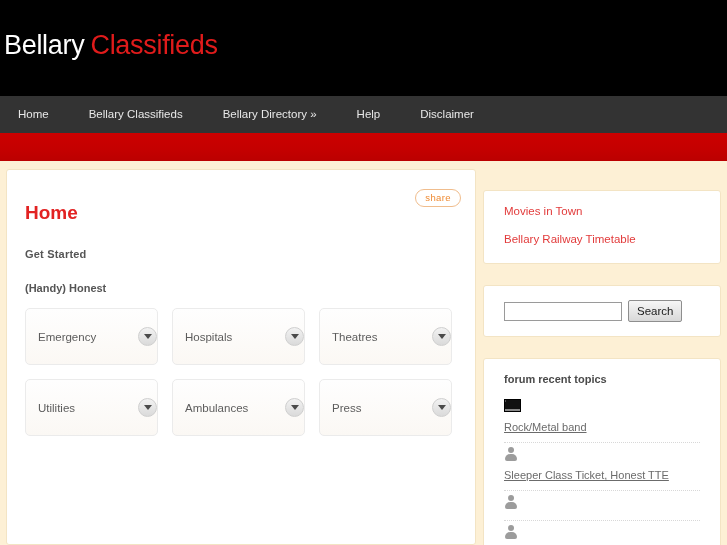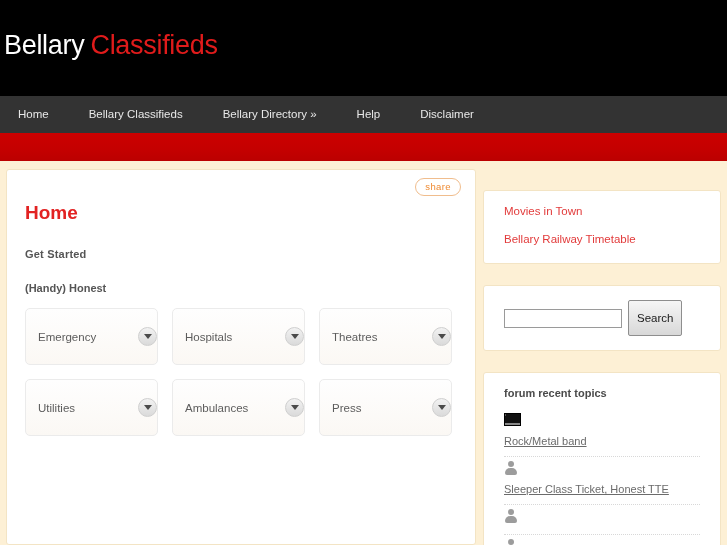--- a/index.html
+++ b/index.html
@@ -74,21 +74,21 @@
 
   
   .main-panel {
     padding: 10px 18px 20px 18px;
     position: relative;
     height: 100%;
   }
   .share-btn {
     position: absolute;
     right: 14px;
-    top: 8px;
+    top: 19px;
     border: 1px solid #f0bd8d;
     border-radius: 9px;
     color: #ef8b33;
     font-size: 9.5px;
     padding: 2px 9px 3px 9px;
     background: #fff;
     letter-spacing: 0.4px;
     cursor: pointer;
   }
   .page-title {
@@ -188,21 +188,21 @@
   .search-input {
     width: 118px;
     height: 19px;
     border: 1px solid #9a9a9a;
     background: #fff;
     font-size: 11px;
     padding: 0 3px;
     font-family: "Liberation Sans", sans-serif;
   }
   .search-button {
-    height: 36px;
+    height: 22px;
     background: linear-gradient(to bottom, #f6f6f6 0%, #d8d8d8 100%);
     border: 1px solid #8e8e8e;
     border-radius: 2px;
     font-size: 11.5px;
     color: #1a1a1a;
     padding: 0 8px;
     cursor: pointer;
     font-family: "Liberation Sans", sans-serif;
   }
 

